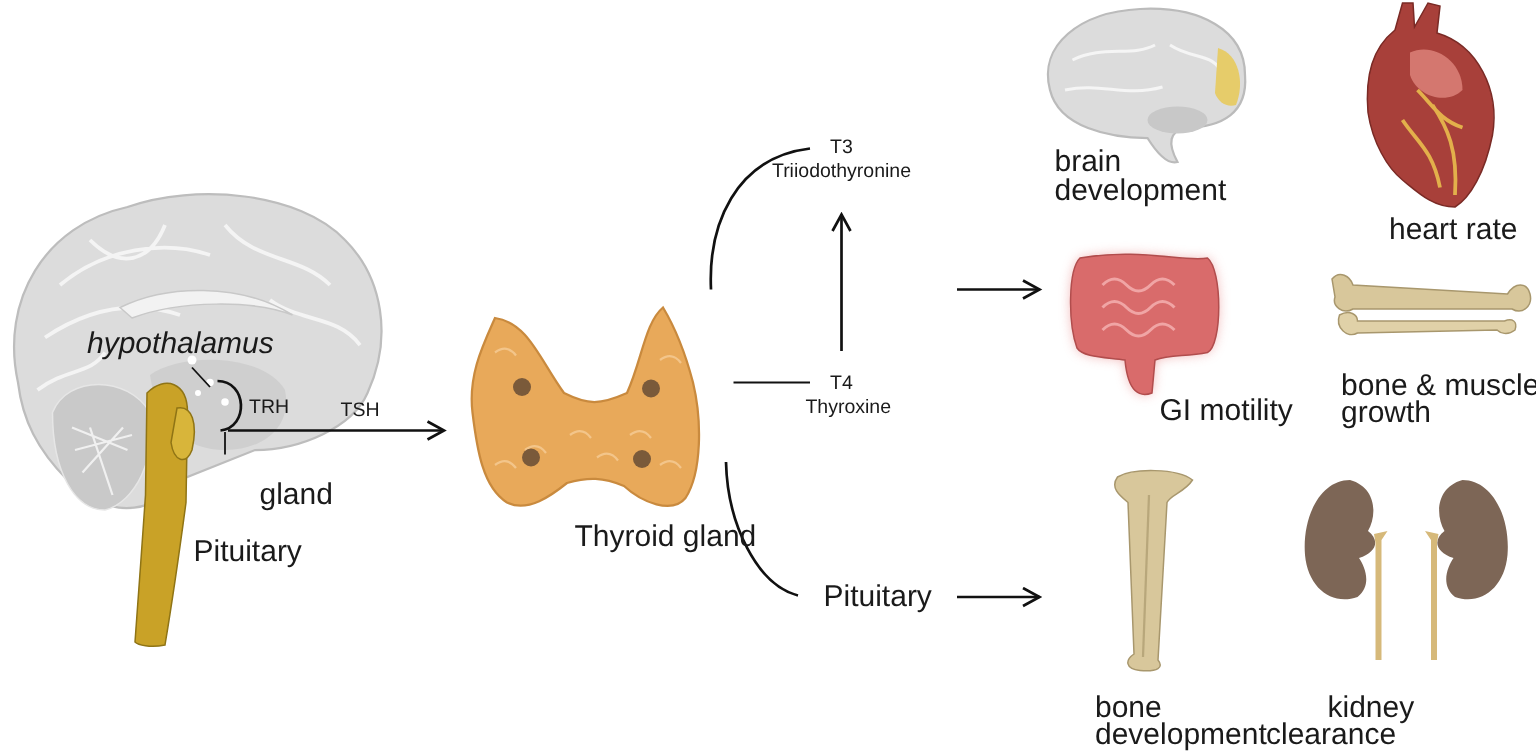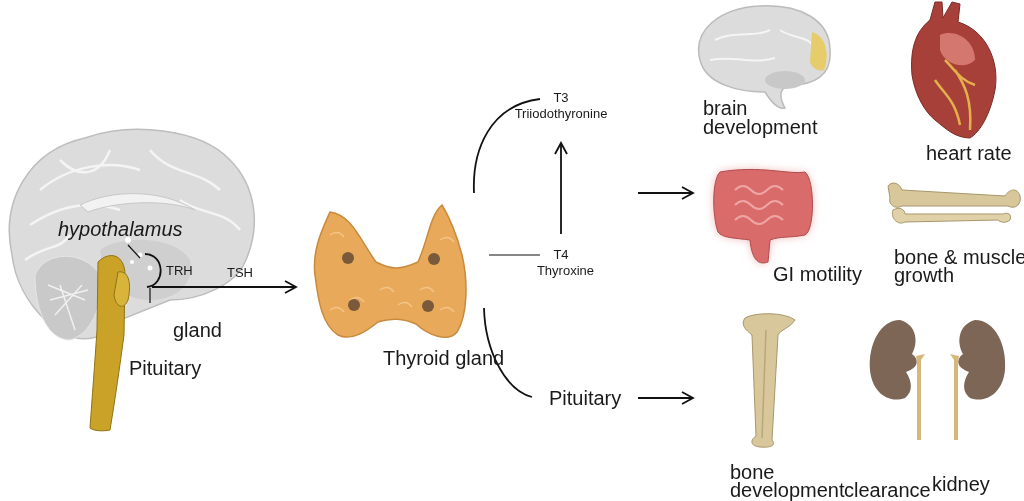--- a/index.html
+++ b/index.html
@@ -114,14 +114,14 @@
 <div class="lbl" style="left:549px;top:389px;">Pituitary</div>
 
 <div class="lbl" style="left:703px;top:99px;">brain</div>
 <div class="lbl" style="left:703px;top:118px;">development</div>
 <div class="lbl" style="left:926px;top:144px;">heart rate</div>
 <div class="lbl" style="left:773px;top:265px;">GI motility</div>
 <div class="lbl" style="left:894px;top:248px;">bone &amp; muscle</div>
 <div class="lbl" style="left:894px;top:266px;">growth</div>
 <div class="lbl" style="left:730px;top:463px;">bone</div>
 <div class="lbl" style="left:730px;top:481px;">development</div>
-<div class="lbl" style="left:932px;top:463px;margin-top:12px;">kidney</div>
+<div class="lbl" style="left:885px;top:463px;">kidney</div>
 <div class="lbl" style="left:844px;top:481px;">clearance</div>
 
 </body></html>

